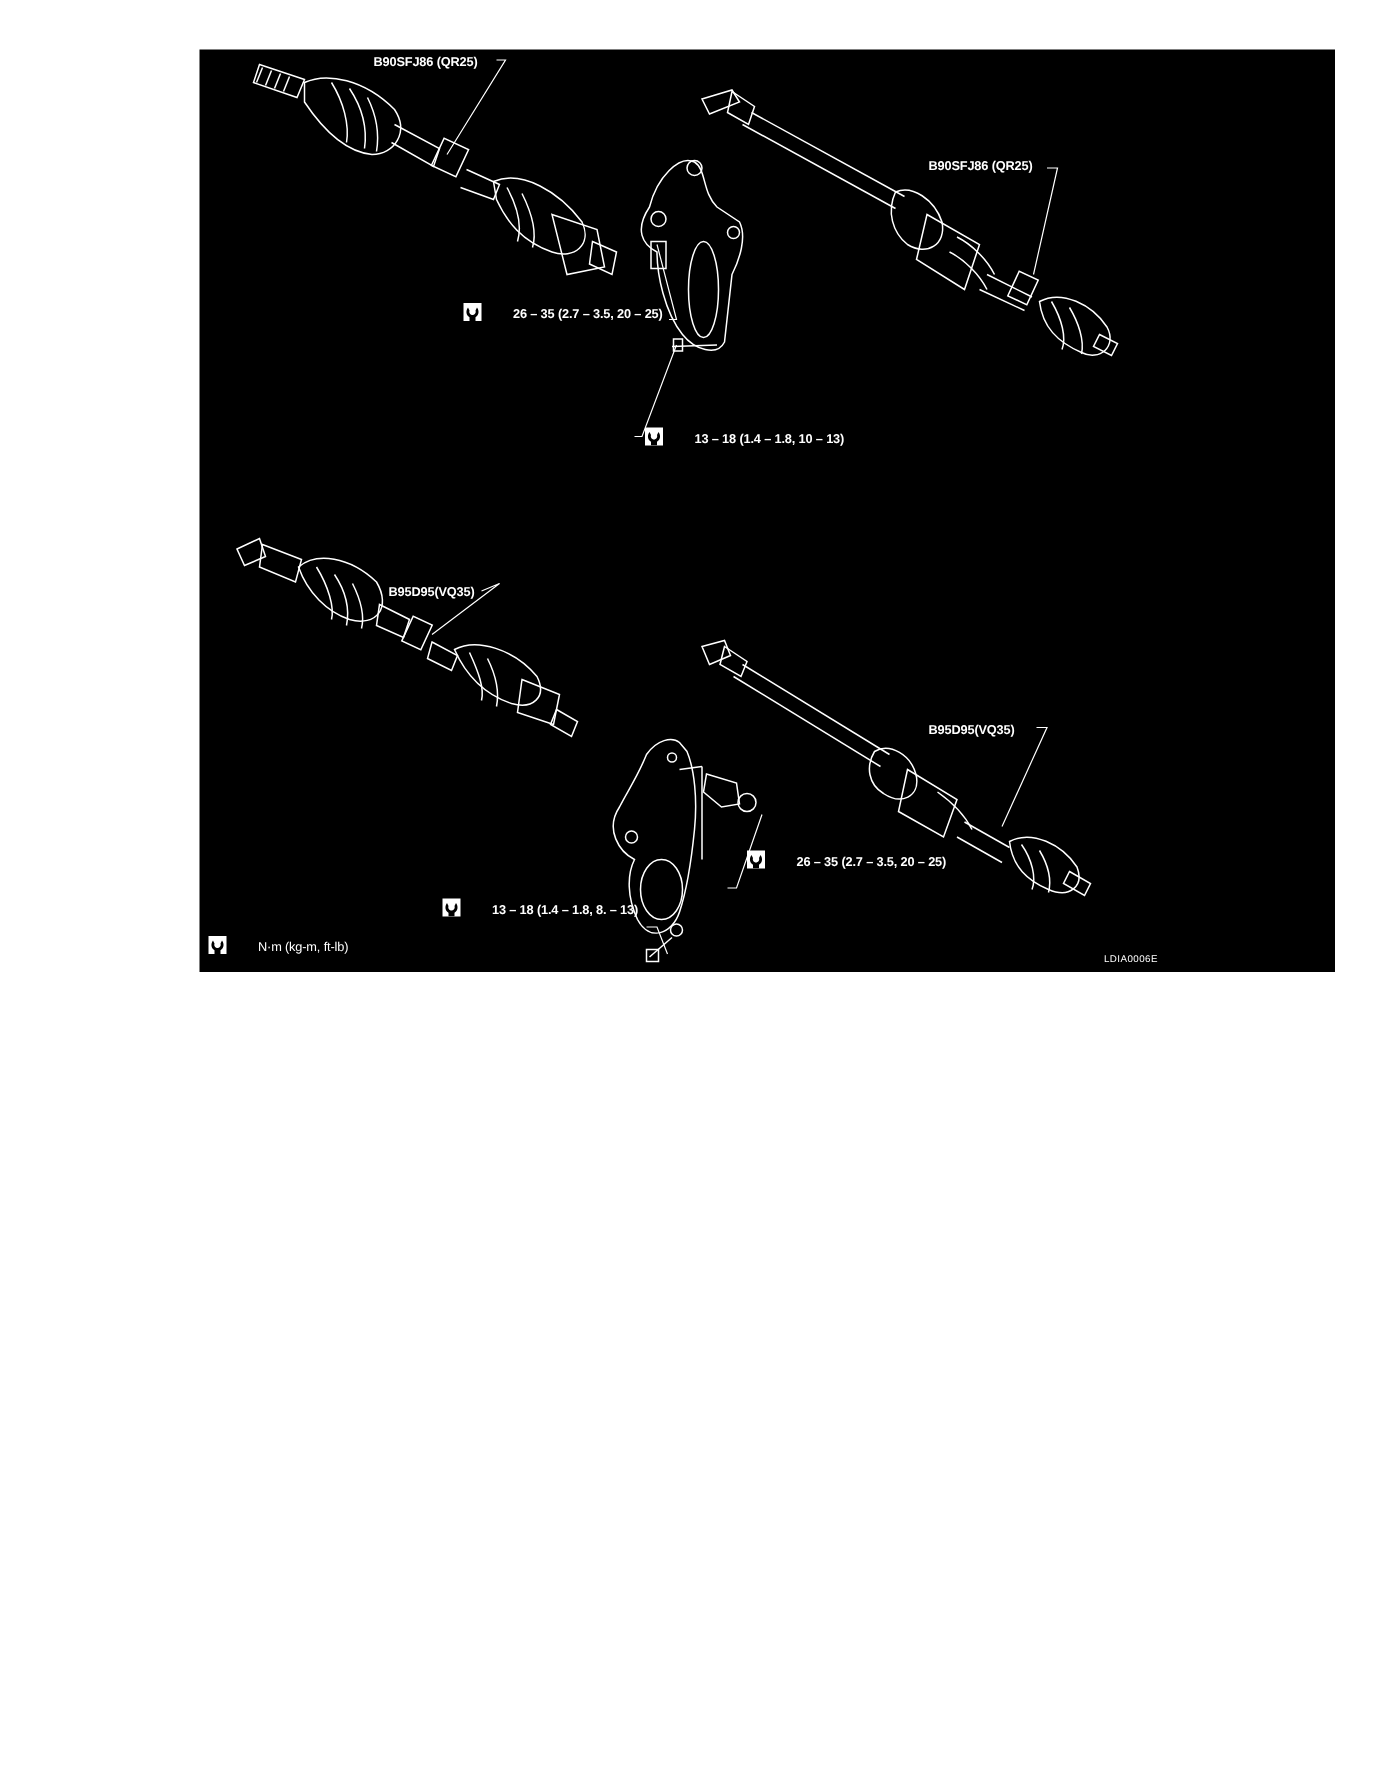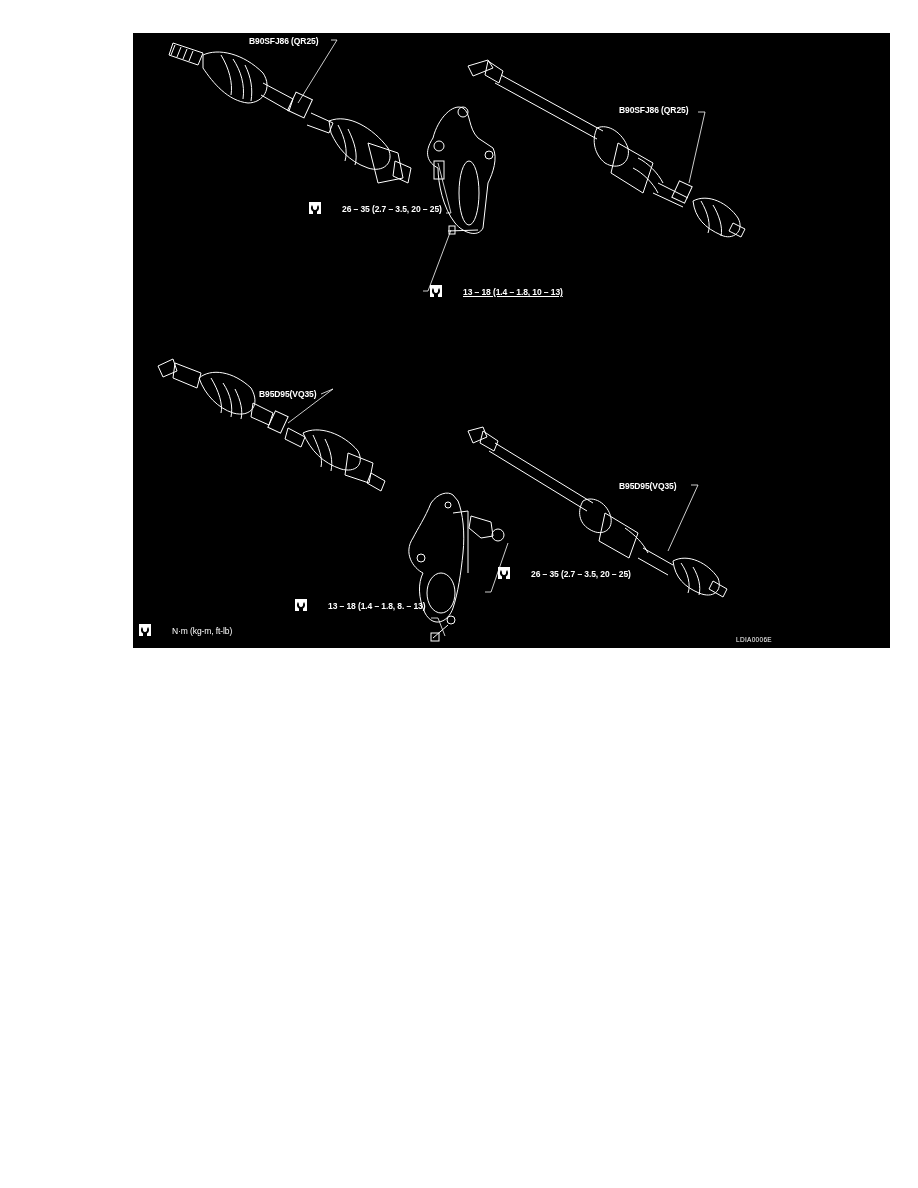--- a/index.html
+++ b/index.html
@@ -133,21 +133,21 @@
   <div class="label" style="left:486px; top:448px;">B95D95(VQ35)</div>
 
   <div class="label torque" style="left:176px; top:169px;">
     <span class="wrench">
       <svg width="12" height="12" viewBox="0 0 12 12">
           <path d="M3 3 C1.5 5,1.5 8,4 9.5 L4 12 L8 12 L8 9.5 C10.5 8,10.5 5,9 3 L8 5 C8.5 6.5,7.5 8,6 8 C4.5 8,3.5 6.5,4 5 Z" fill="#000"></path>
         </svg>
     </span>
     <span>26 – 35 (2.7 – 3.5, 20 – 25)</span>
   </div>
-  <div class="label torque" style="left:297px; top:252px;text-decoration:underline;">
+  <div class="label torque" style="left:297px; top:252px;">
     <span class="wrench">
       <svg width="12" height="12" viewBox="0 0 12 12">
           <path d="M3 3 C1.5 5,1.5 8,4 9.5 L4 12 L8 12 L8 9.5 C10.5 8,10.5 5,9 3 L8 5 C8.5 6.5,7.5 8,6 8 C4.5 8,3.5 6.5,4 5 Z" fill="#000"></path>
         </svg>
     </span>
     <span>13 – 18 (1.4 – 1.8, 10 – 13)</span>
   </div>
   <div class="label torque" style="left:365px; top:534px;">
     <span class="wrench">
       <svg width="12" height="12" viewBox="0 0 12 12">

